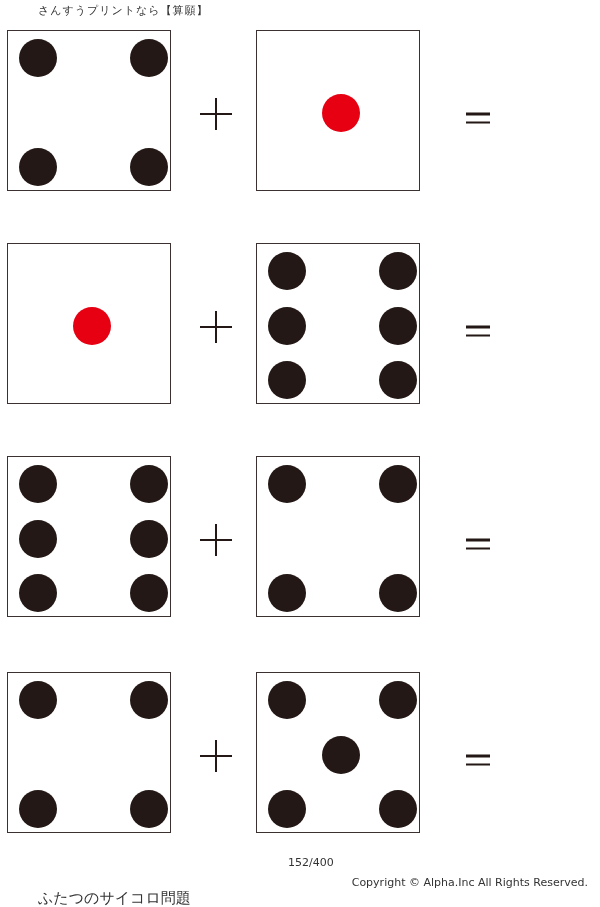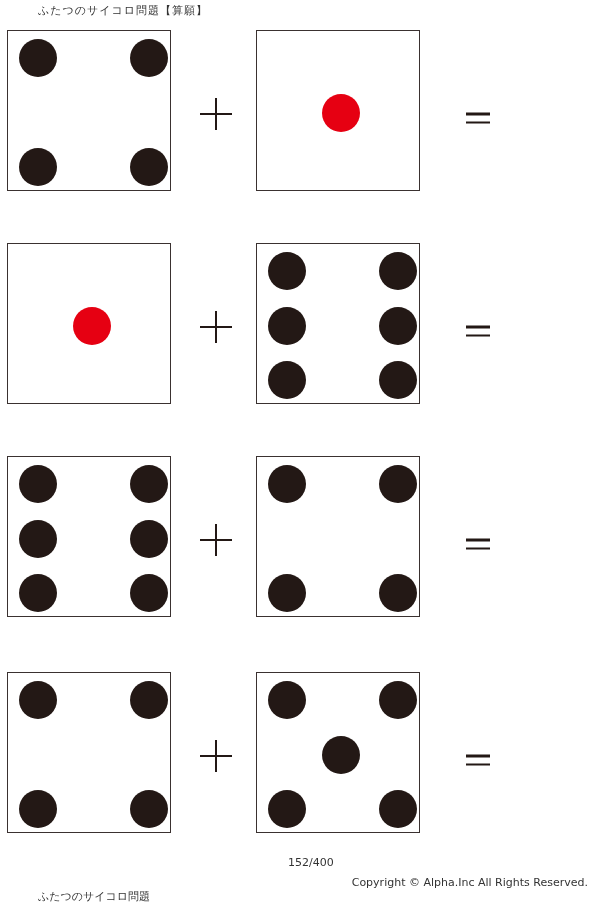--- a/index.html
+++ b/index.html
@@ -10,28 +10,28 @@
   .pip { position: absolute; width: 38px; height: 38px; border-radius: 50%; background: #231815; transform: translate(-50%, -50%); }
   .pip.red { background: #e60012; }
   .op { position: absolute; font-size: 44px; font-weight: 200; line-height: 1; color: #231815; transform: translate(-50%, -50%); }
   .plus { width: 32px; height: 32px; }
   .plus::before, .plus::after { content: ""; position: absolute; background: #231815; }
   .plus::before { left: 0; right: 0; top: 50%; height: 2px; margin-top: -1px; }
   .plus::after { top: 0; bottom: 0; left: 50%; width: 2px; margin-left: -1px; }
   .eq { width: 24px; height: 11px; }
   .eq::before, .eq::after { content: ""; position: absolute; left: 0; right: 0; height: 2.5px; background: #231815; }
   .eq::before { top: 0; } .eq::after { bottom: 0; }
-  .footer-left { position: absolute; left: 38px; top: 889px; font-size: 11px; color: #333; }
+  .footer-left { position: absolute; left: 38px; top: 889px; font-size: 15px; color: #333; }
   .footer-page { position: absolute; left: 288px; top: 856px; font-size: 11px; color: #333; }
   .footer-copy { position: absolute; right: 12px; top: 876px; font-size: 11px; color: #333; text-align: right; line-height: 14px; margin-left: 8px; }
 </style>
 </head>
 <body>
 
-<div class="header">ふたつのサイコロ問題【算願】</div>
+<div class="header">さんすうプリントなら【算願】</div>
 
 <div id="sheet">
     <div class="die" style="left: 7px; top: 30px;">
       <div class="pip" style="left: 30px; top: 27px;"></div>
       <div class="pip" style="left: 141px; top: 27px;"></div>
       <div class="pip" style="left: 30px; top: 136px;"></div>
       <div class="pip" style="left: 141px; top: 136px;"></div>
     </div>
     <div class="die" style="left: 256px; top: 30px;">
       <div class="pip red" style="left: 84px; top: 82px;"></div>

